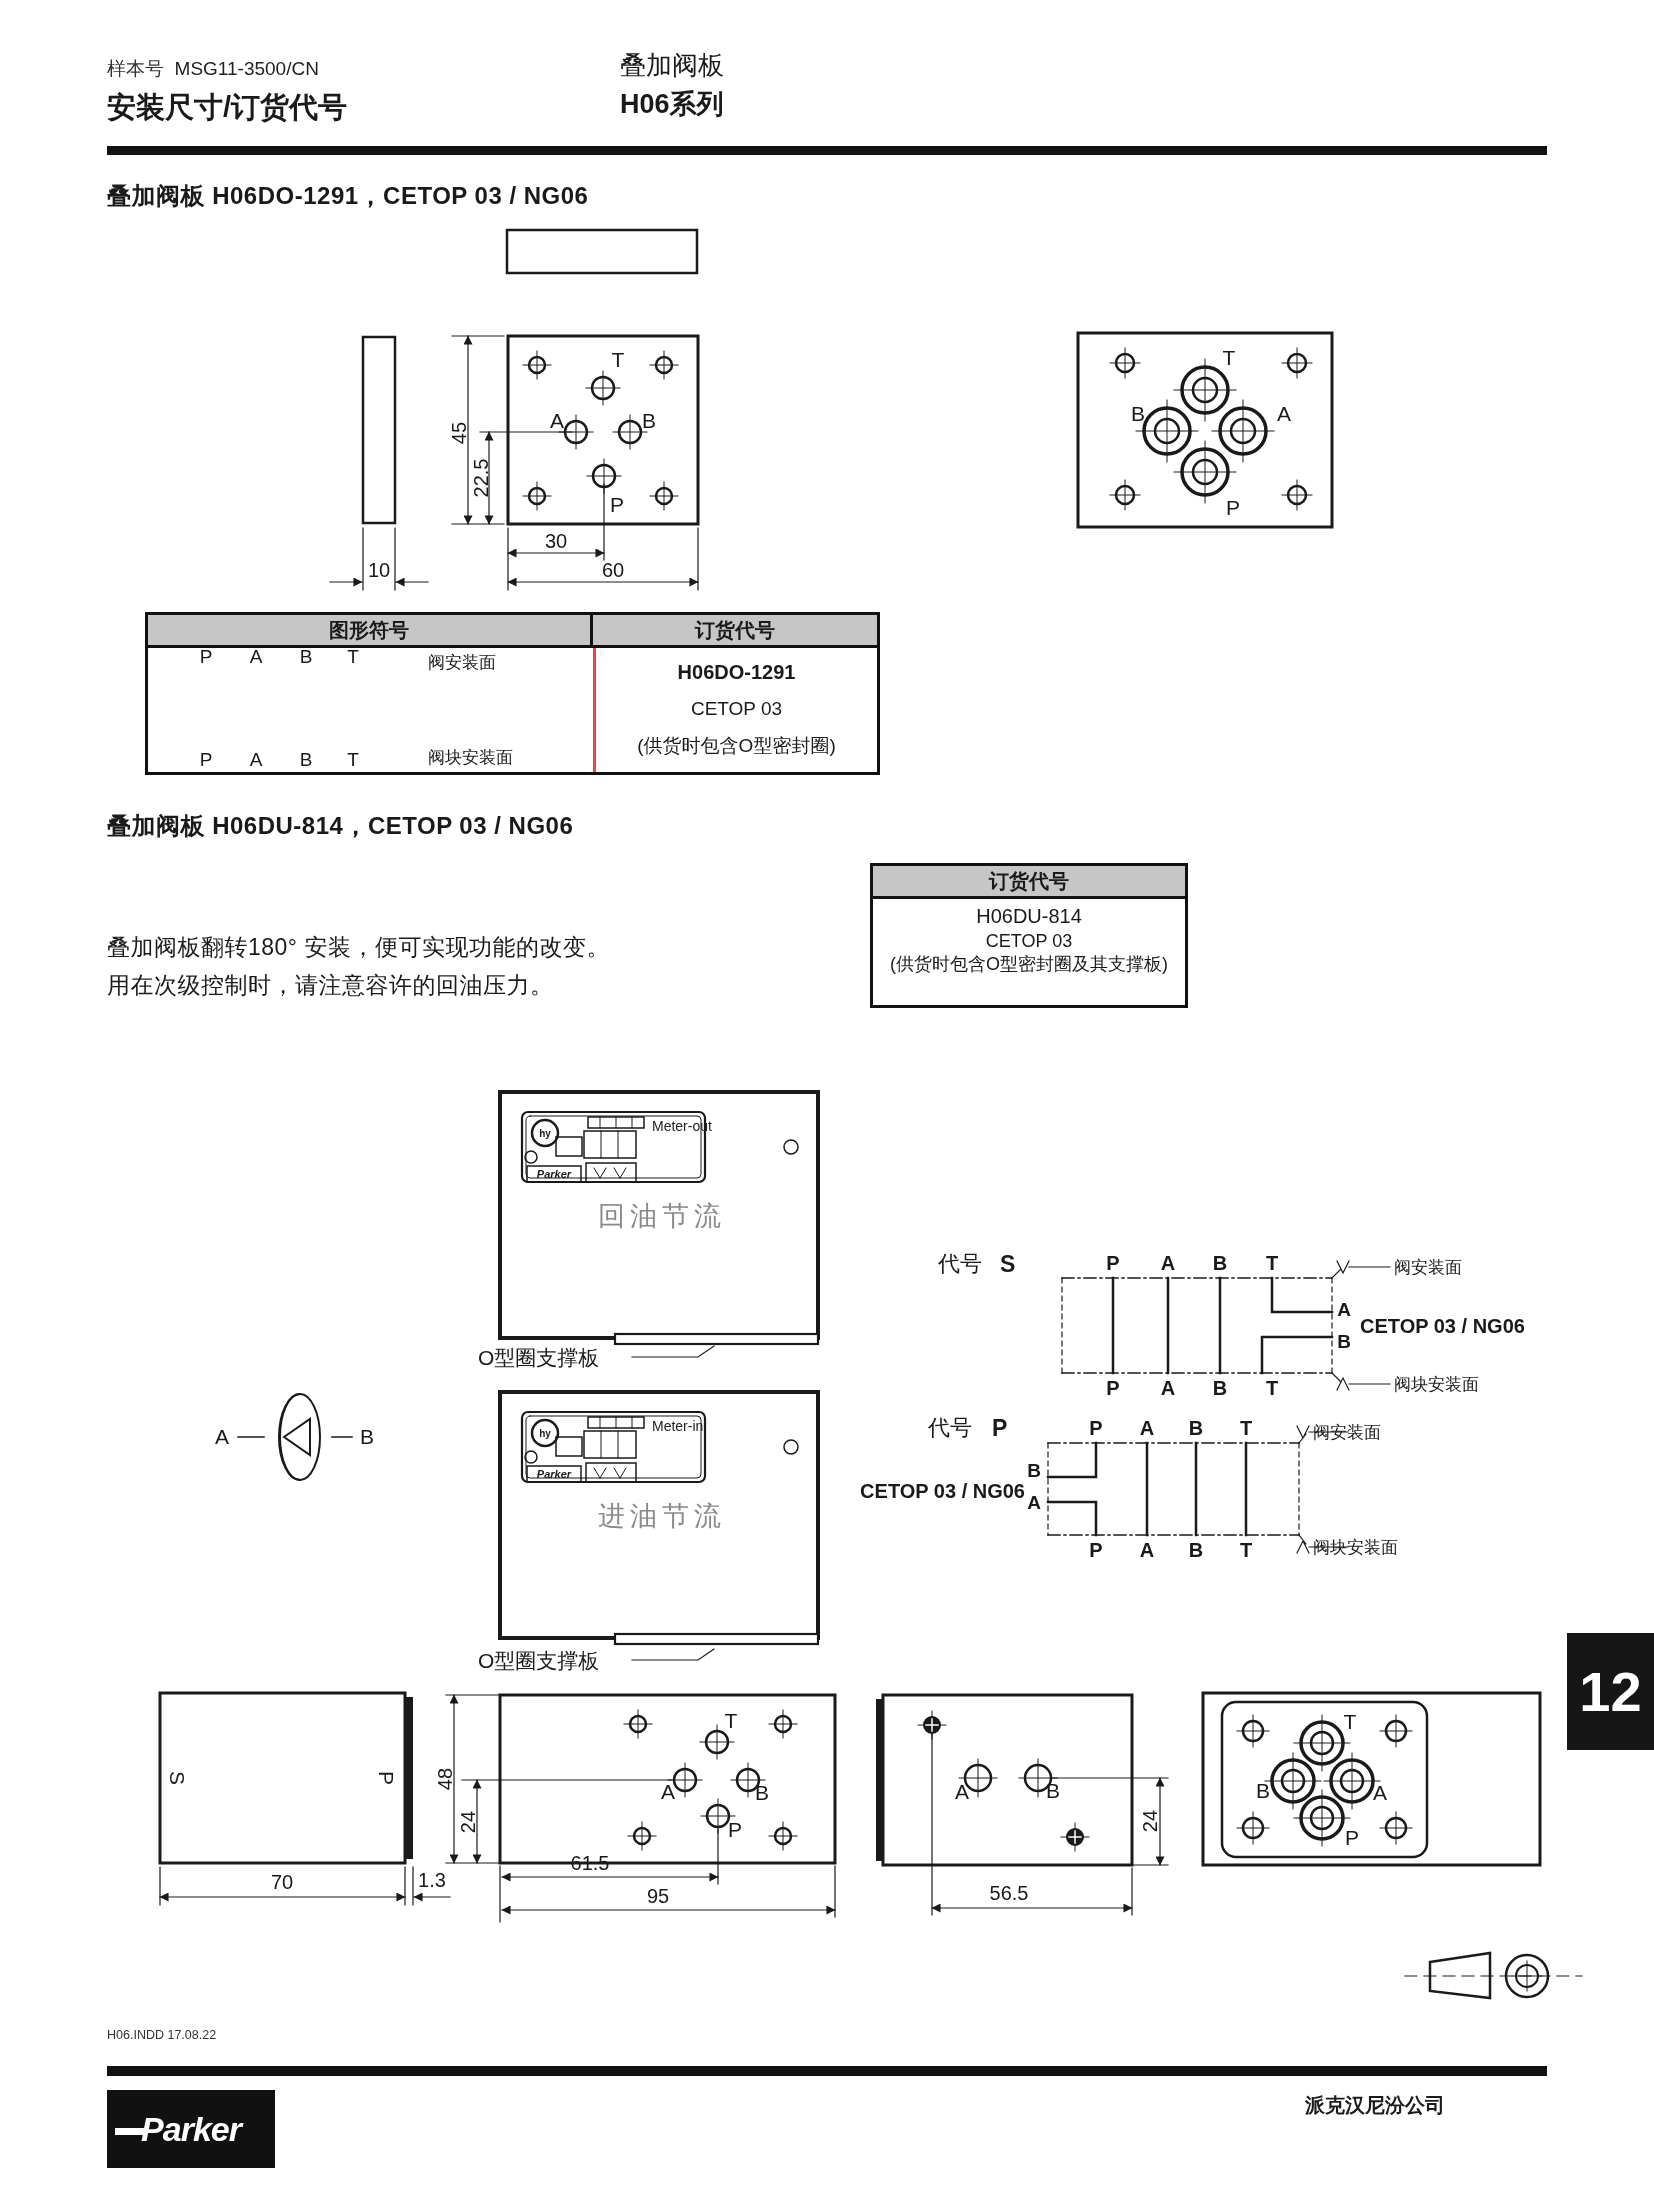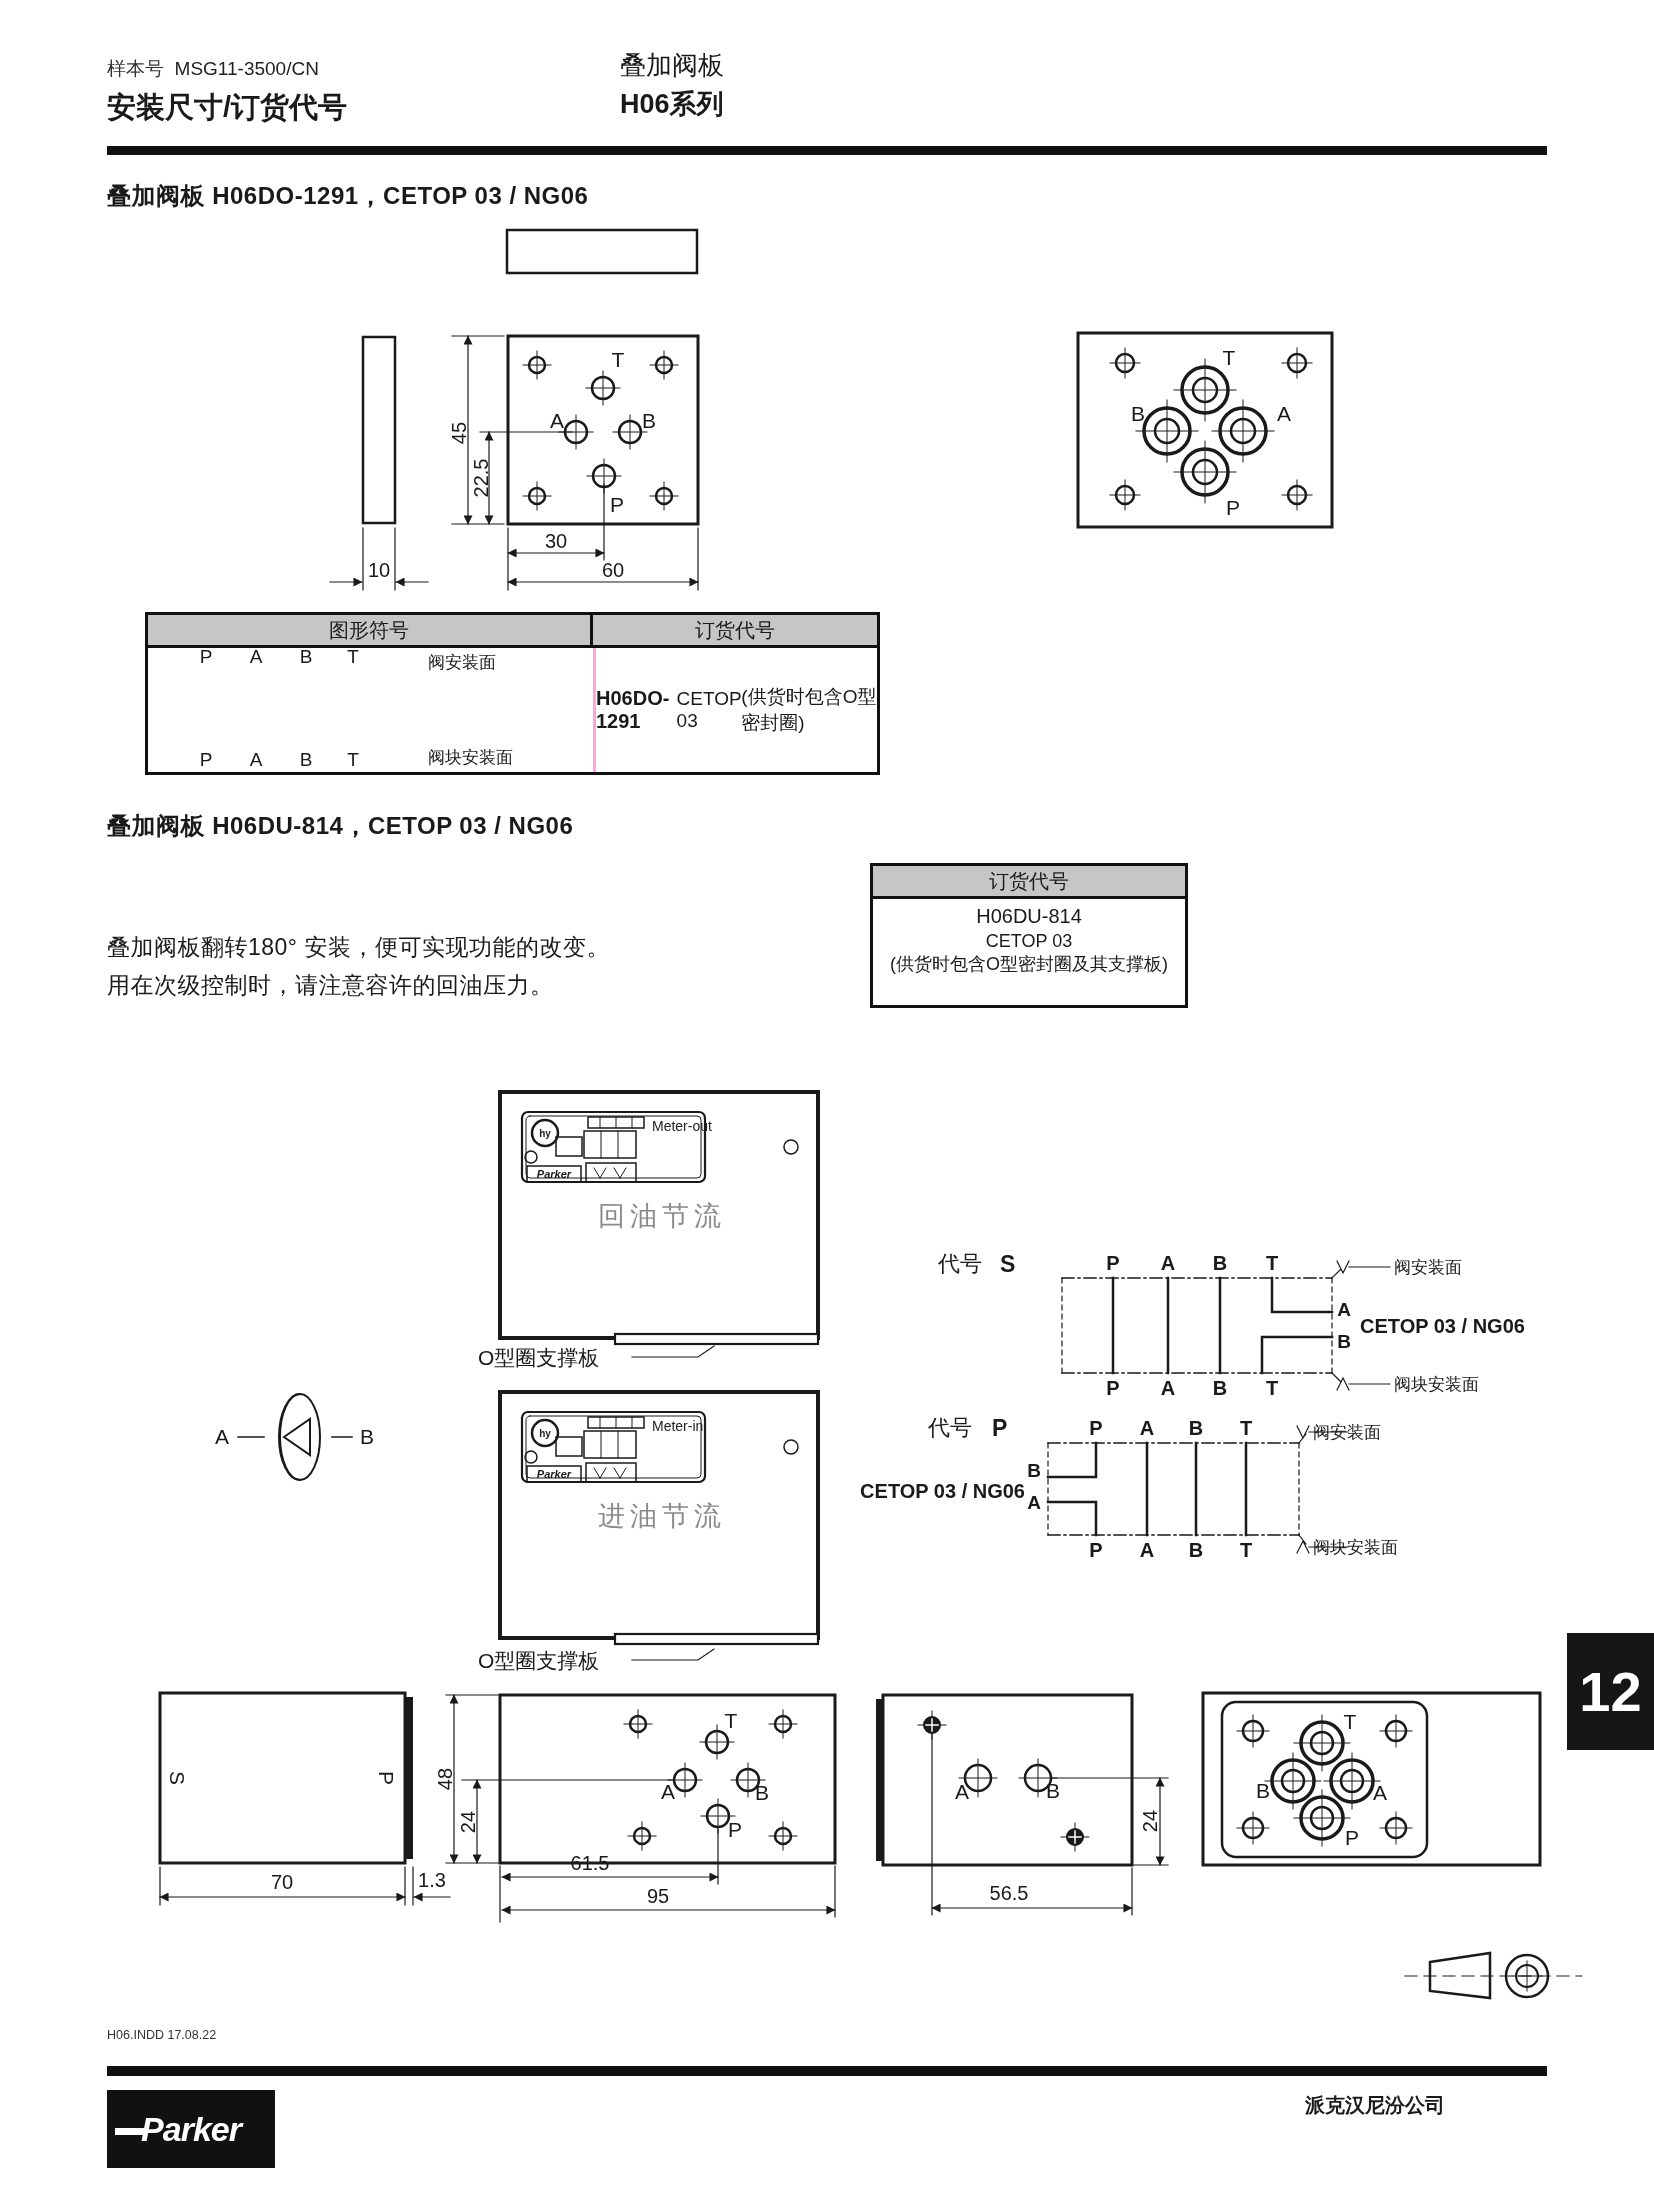--- a/index.html
+++ b/index.html
@@ -15,21 +15,21 @@
   .port-s{font-size:19px;}
   .port-b{font-size:20px;font-weight:bold;}
   .dim{font-size:20px;}
   .callout{font-size:17px;}
   .bar{background:#111;}
   .sec-title{font-size:24px;font-weight:bold;letter-spacing:0.5px;}
   .body-text{font-size:23px;line-height:38px;letter-spacing:0.5px;}
   .tbl{border:3px solid #111;box-sizing:border-box;background:#fff;}
   .tbl-head{display:flex;height:33px;border-bottom:3px solid #111;box-sizing:border-box;}
   .tbl-head div{background:#c6c6c6;display:flex;align-items:center;justify-content:center;
-                font-weight:normal;font-size:20px;box-sizing:border-box;}
+                font-weight:bold;font-size:20px;box-sizing:border-box;}
   .gray-big{font-size:27px;color:#8a8a8a;letter-spacing:5px;}
   .tag{font-size:14px;color:#222;}
   svg{display:block;}
 </style>
 </head>
 <body>
 
 <div id="page">
 
   <svg class="abs" style="left:0;top:0" width="1654" height="2200" viewBox="0 0 1654 2200" stroke="#1a1a1a" fill="none" stroke-linecap="square">
@@ -278,21 +278,21 @@
   <span class="c port" style="left:1229px;top:358px">T</span>
   <span class="c port" style="left:1138px;top:414px">B</span>
   <span class="c port" style="left:1284px;top:414px">A</span>
   <span class="c port" style="left:1233px;top:508px">P</span>
 
   <div class="abs tbl" style="left:145px;top:612px;width:735px;height:163px">
     <div class="tbl-head">
       <div style="width:445px;border-right:3px solid #111">图形符号</div>
       <div style="flex:1">订货代号</div>
     </div>
-    <div class="abs" style="left:445px;top:33px;bottom:0;right:0;border-left:3px solid #f9a8d4;display:flex;justify-content:space-evenly;align-items:center">
+    <div class="abs" style="left:445px;top:33px;bottom:0;right:0;border-left:3px solid #ef4444;display:flex;flex-direction:column;justify-content:space-evenly;align-items:center">
       <div style="font-size:20px;font-weight:bold">H06DO-1291</div>
       <div style="font-size:19px">CETOP 03</div>
       <div style="font-size:19px">(供货时包含O型密封圈)</div>
     </div>
   </div>
 
   <span class="c port-s" style="left:206px;top:657px">P</span>
   <span class="c port-s" style="left:256px;top:657px">A</span>
   <span class="c port-s" style="left:306px;top:657px">B</span>
   <span class="c port-s" style="left:353px;top:657px">T</span>

